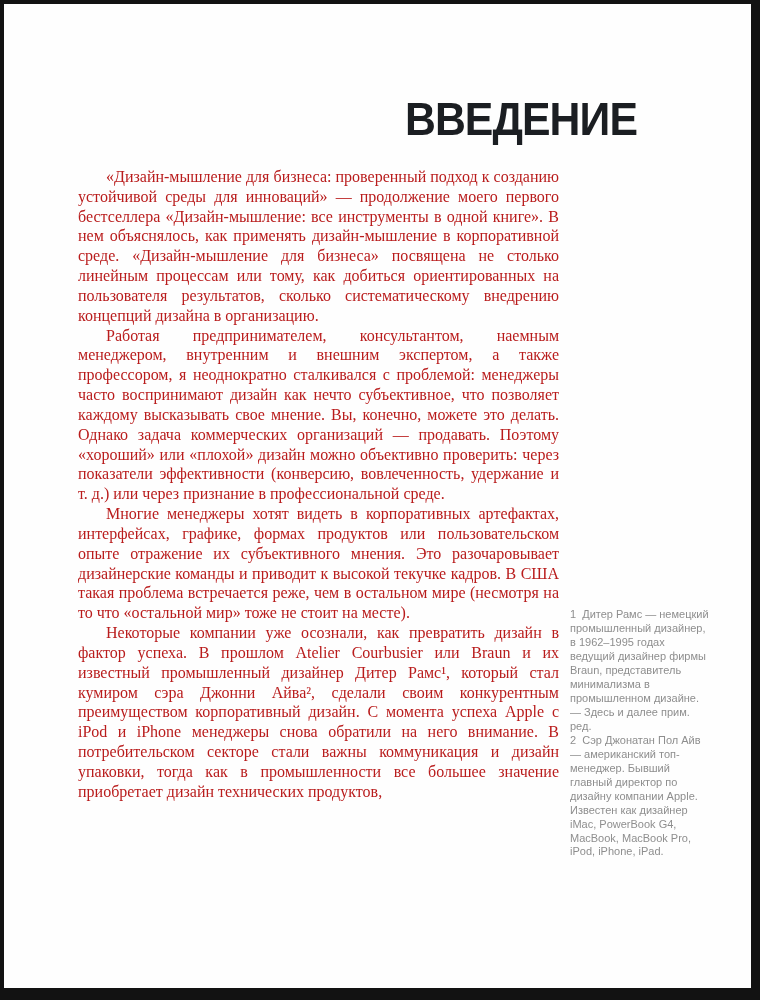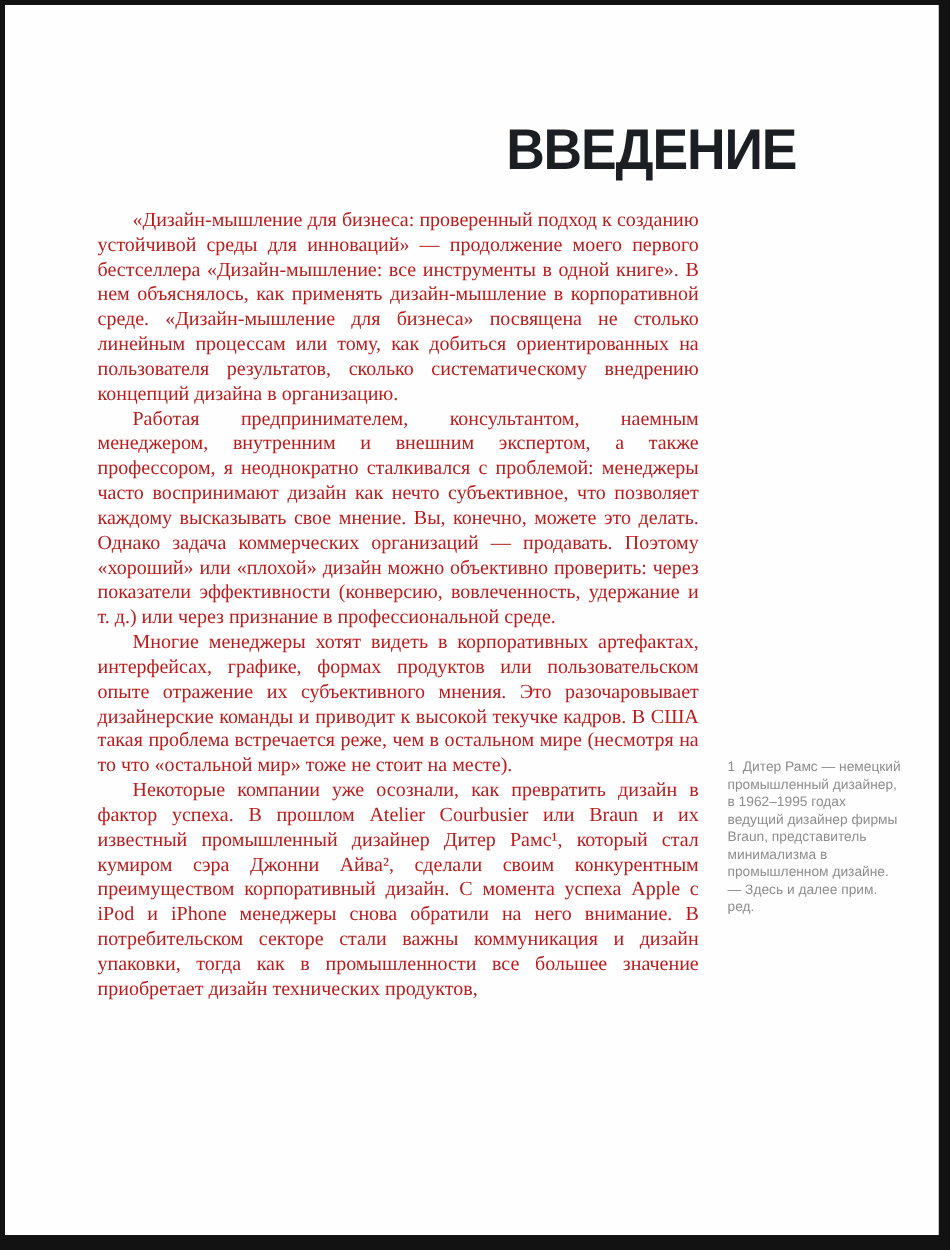--- a/index.html
+++ b/index.html
@@ -53,21 +53,20 @@
   .footnotes {
     position: absolute;
     top: 604px;
     left: 566px;
     width: 140px;
     font-family: "Liberation Sans", sans-serif;
     font-size: 11px;
     line-height: 1.27;
     color: #8e8e8e;
     text-align: left;
-    margin-left: 12px;
   }
   .footnotes p {
     margin: 0;
   }
 </style>
 </head>
 <body>
 
 <div class="page">
 
@@ -75,15 +74,16 @@
 
   <div class="body-col">
     <p>«Дизайн-мышление для бизнеса: проверенный подход к созданию устойчивой среды для инноваций» — продолжение моего первого бестселлера «Дизайн-мышление: все инструменты в одной книге». В нем объяснялось, как применять дизайн-мышление в корпоративной среде. «Дизайн-мышление для бизнеса» посвящена не столько линейным процессам или тому, как добиться ориентированных на пользователя результатов, сколько систематическому внедрению концепций дизайна в организацию.</p>
     <p>Работая предпринимателем, консультантом, наемным менеджером, внутренним и внешним экспертом, а также профессором, я неоднократно сталкивался с проблемой: менеджеры часто воспринимают дизайн как нечто субъективное, что позволяет каждому высказывать свое мнение. Вы, конечно, можете это делать. Однако задача коммерческих организаций — продавать. Поэтому «хороший» или «плохой» дизайн можно объективно проверить: через показатели эффективности (конверсию, вовлеченность, удержание и т. д.) или через признание в профессиональной среде.</p>
     <p>Многие менеджеры хотят видеть в корпоративных артефактах, интерфейсах, графике, формах продуктов или пользовательском опыте отражение их субъективного мнения. Это разочаровывает дизайнерские команды и приводит к высокой текучке кадров. В США такая проблема встречается реже, чем в остальном мире (несмотря на то что «остальной мир» тоже не стоит на месте).</p>
     <p>Некоторые компании уже осознали, как превратить дизайн в фактор успеха. В прошлом Atelier Courbusier или Braun и их известный промышленный дизайнер Дитер Рамс¹, который стал кумиром сэра Джонни Айва², сделали своим конкурентным преимуществом корпоративный дизайн. С момента успеха Apple с iPod и iPhone менеджеры снова обратили на него внимание. В потребительском секторе стали важны коммуникация и дизайн упаковки, тогда как в промышленности все большее значение приобретает дизайн технических продуктов,</p>
   </div>
 
   <aside class="footnotes">
     <p>1&nbsp; Дитер Рамс — немецкий промышленный дизайнер, в 1962–1995 годах ведущий дизайнер фирмы Braun, представитель минимализма в промышленном дизайне. — Здесь и далее прим. ред.</p>
+    <p>2&nbsp; Сэр Джонатан Пол Айв — американский топ-менеджер. Бывший главный директор по дизайну компании Apple. Известен как дизайнер iMac, PowerBook G4, MacBook, MacBook Pro, iPod, iPhone, iPad.</p>
   </aside>
 
 </div>
 
 </body></html>

